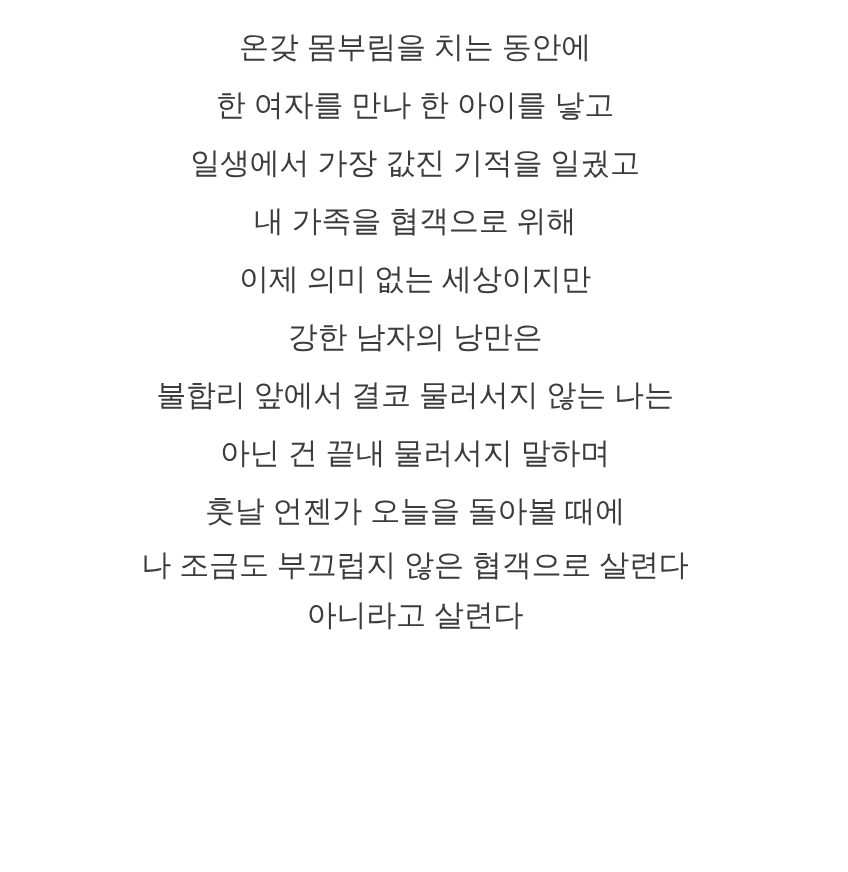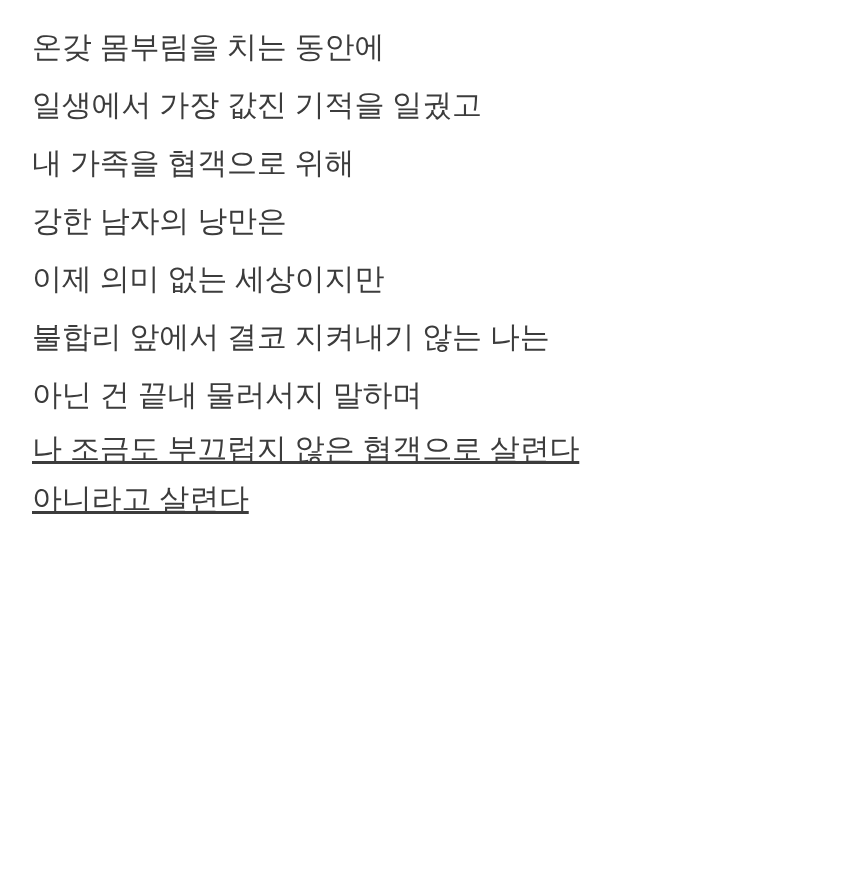--- a/index.html
+++ b/index.html
@@ -13,44 +13,46 @@
     font-family: "Liberation Sans", "DejaVu Sans", sans-serif;
     color: #3c3c3c;
     overflow: hidden;
   }
   .page {
     box-sizing: border-box;
     width: 828px;
     height: 872px;
     padding: 18px 30px 0 32px;
     background: #ffffff;
+    text-align: center;
   }
   .poem {
     display: block;
   }
   .line {
     font-size: 30px;
     line-height: 58px;
     letter-spacing: -0.2px;
     color: #3c3c3c;
     white-space: pre;
   }
   .line.tight {
     line-height: 50px;
-    text-decoration: underline;
   }
 </style>
 </head>
 <body>
 
 <div class="page">
   <div class="poem">
     <div class="line">온갖 몸부림을 치는 동안에</div>
+    <div class="line">한 여자를 만나 한 아이를 낳고</div>
     <div class="line">일생에서 가장 값진 기적을 일궜고</div>
     <div class="line">내 가족을 협객으로 위해</div>
+    <div class="line">이제 의미 없는 세상이지만</div>
     <div class="line">강한 남자의 낭만은</div>
-    <div class="line">이제 의미 없는 세상이지만</div>
-    <div class="line">불합리 앞에서 결코 지켜내기 않는 나는</div>
+    <div class="line">불합리 앞에서 결코 물러서지 않는 나는</div>
     <div class="line">아닌 건 끝내 물러서지 말하며</div>
+    <div class="line">훗날 언젠가 오늘을 돌아볼 때에</div>
     <div class="line tight">나 조금도 부끄럽지 않은 협객으로 살련다</div>
     <div class="line tight">아니라고 살련다</div>
   </div>
 </div>
 
 </body></html>

